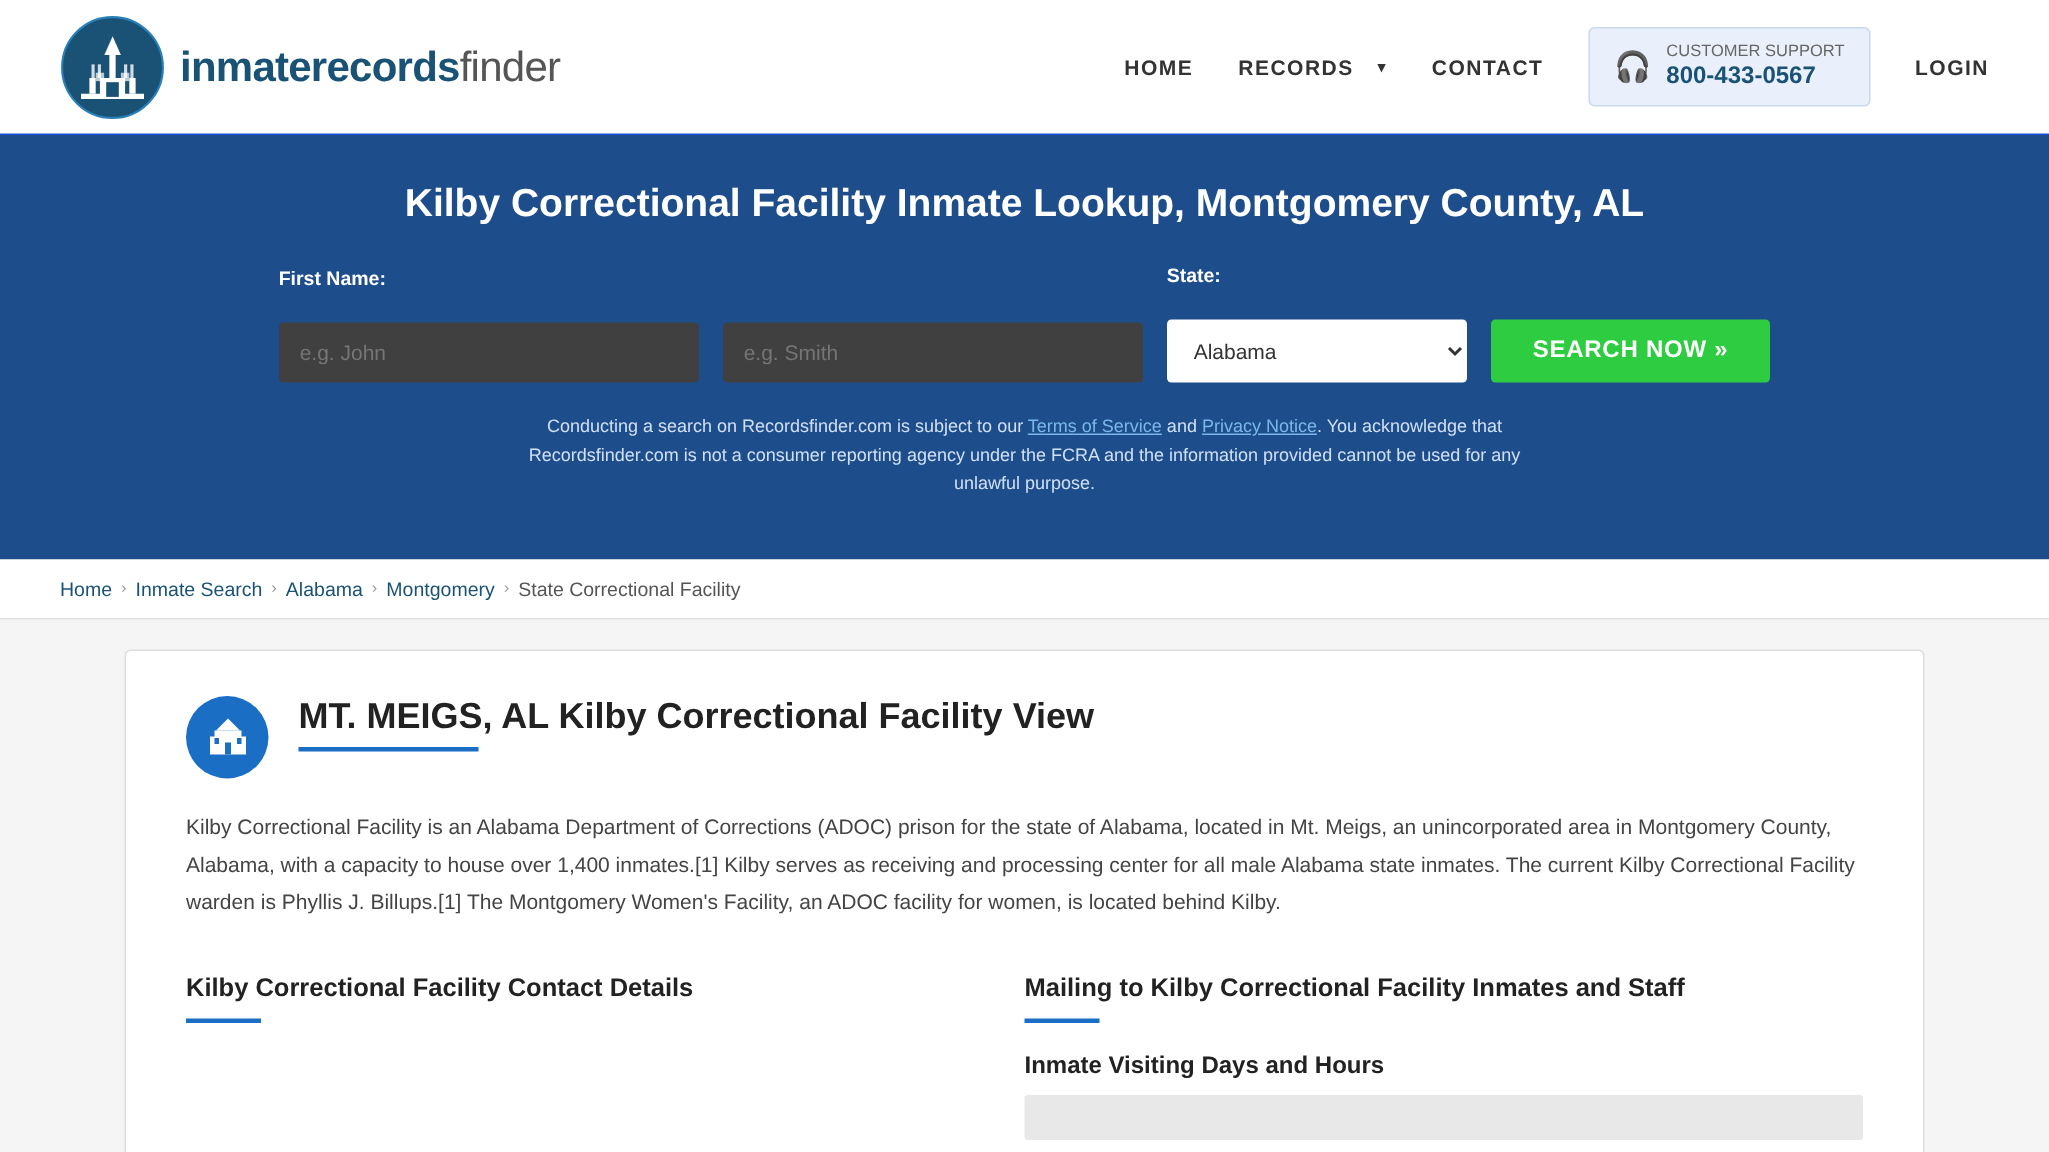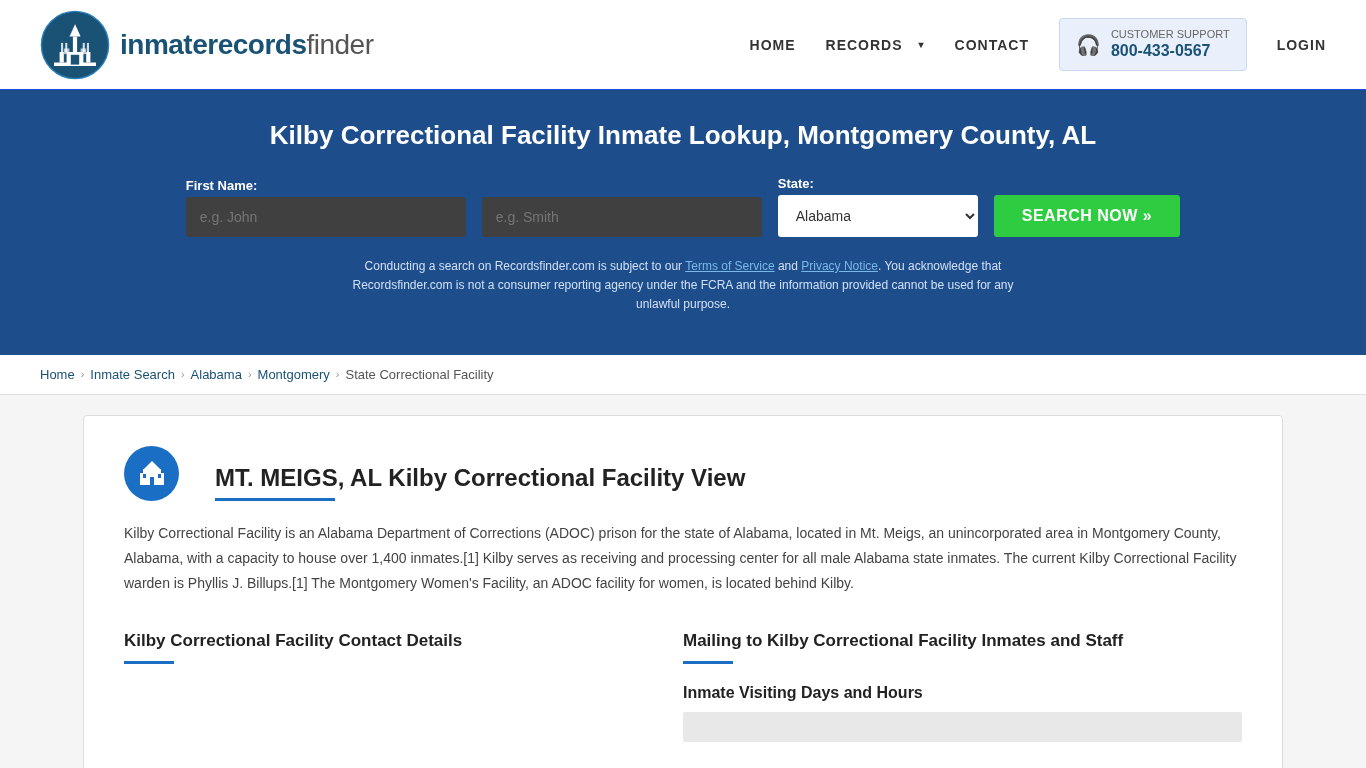--- a/index.html
+++ b/index.html
@@ -86,21 +86,21 @@
       font-weight: 700;
       margin-bottom: 25px;
     }
     .search-form {
       display: flex;
       align-items: flex-end;
       justify-content: center;
       gap: 16px;
       margin-bottom: 20px;
     }
-    .form-group { display: flex; flex-direction: column; gap: 4px; }
+    .form-group { display: flex; flex-direction: column; gap: 22px; }
     .form-label { color: #fff; font-size: 13px; font-weight: 600; text-align: left; }
     .form-input {
       width: 280px;
       padding: 12px 14px;
       font-size: 14px;
       border: none;
       border-radius: 3px;
       background: #404040;
       color: #999;
       outline: none;
@@ -160,22 +160,22 @@
       padding: 0 40px;
     }
     .content-card {
       background: #fff;
       border: 1px solid #ddd;
       border-radius: 4px;
       padding: 30px 40px 40px;
     }
     .facility-header {
       display: flex;
-      align-items: flex-end;
-      gap: 36px;
+      align-items: flex-start;
+      gap: 20px;
       margin-bottom: 20px;
     }
     .facility-icon-circle {
       width: 55px;
       height: 55px;
       background: #1a6fc4;
       border-radius: 50%;
       display: flex;
       align-items: center;
       justify-content: center;

